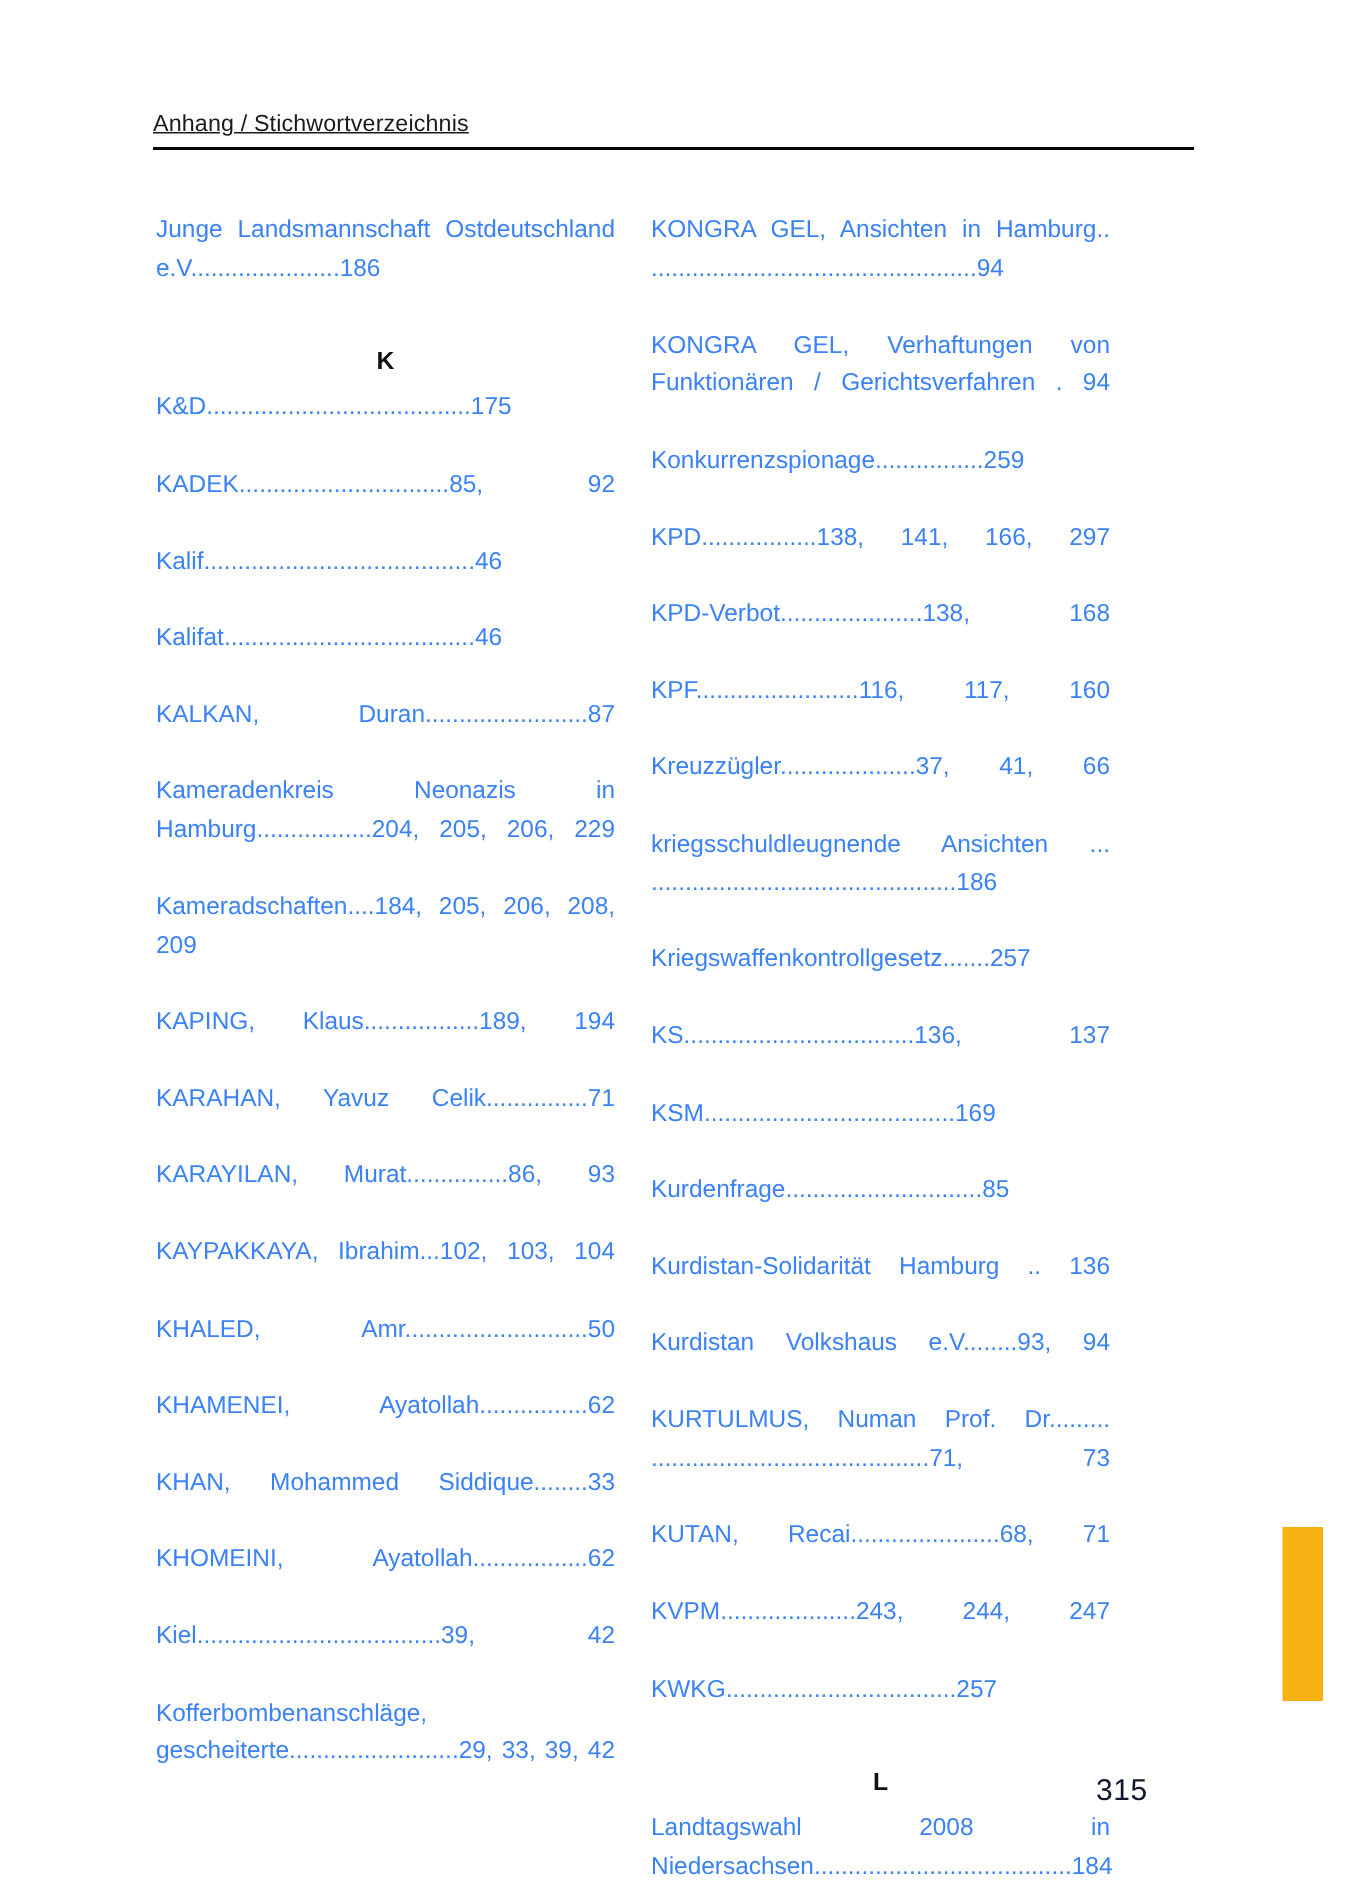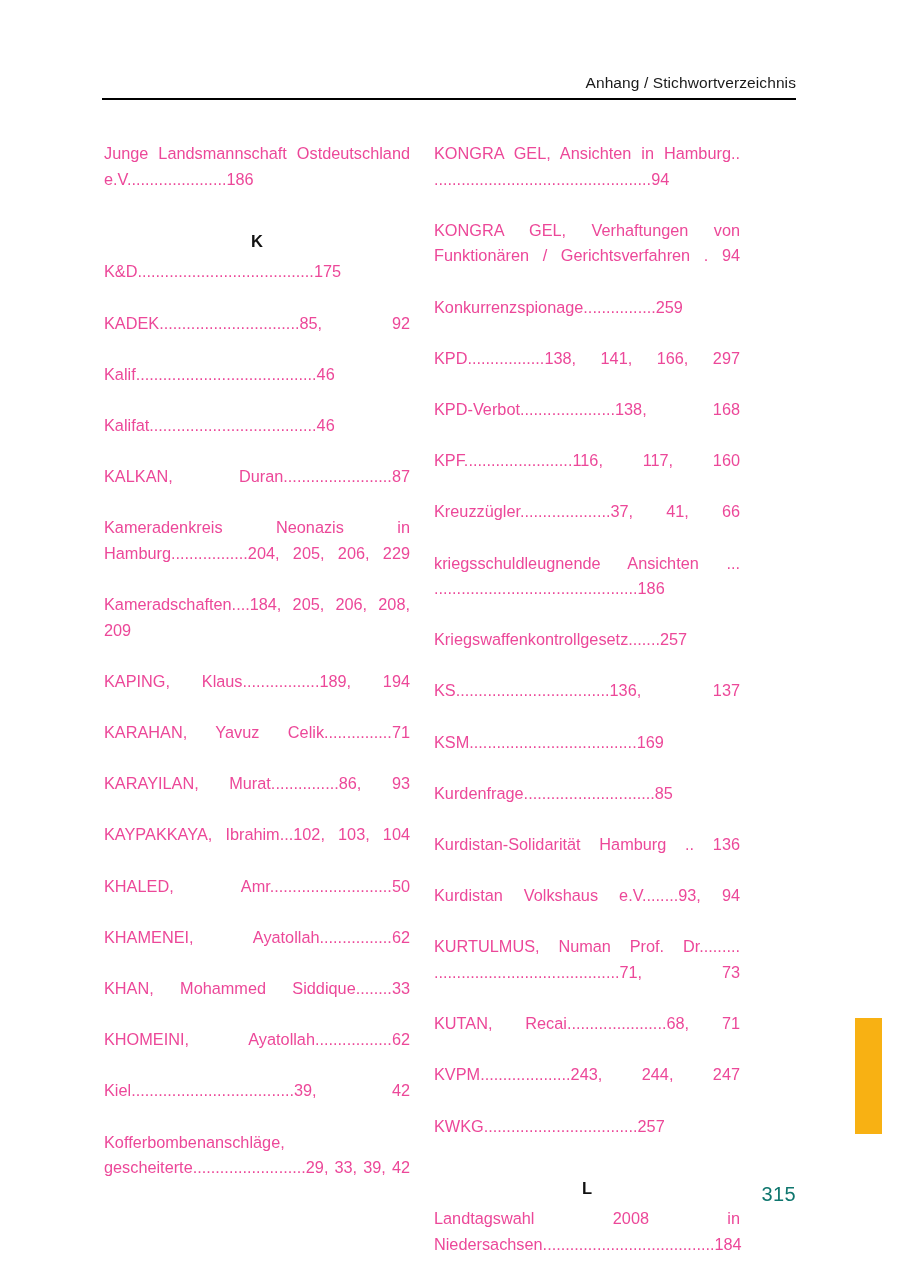--- a/index.html
+++ b/index.html
@@ -18,24 +18,25 @@
     background: #ffffff;
     overflow: hidden;
   }
 
   
   .header {
     position: absolute;
     left: 102px;
     top: 74px;
     width: 694px;
-    text-align: right;
+    text-align: left;
     font-size: 15.5px;
     letter-spacing: 0.1px;
     color: #1a1a1a;
+    text-decoration: underline;
   }
   .header-rule {
     position: absolute;
     left: 102px;
     top: 98px;
     width: 694px;
     height: 1.6px;
     background: #000000;
   }
 
@@ -55,21 +56,21 @@
   }
 
   .entry {
     font-size: 16.3px;
     line-height: 25.6px;
     text-align: justify;
     text-justify: inter-word;
     margin: 0;
     word-spacing: 0;
     hyphens: manual;
-    color: #ec4899;
+    color: #3b82f6;
   }
   
   .entry::after {
     content: "";
     display: inline-block;
     width: 100%;
   }
 
   .letter {
     font-size: 16.5px;
@@ -91,23 +92,23 @@
     height: 116px;
     background: #f8b113;
   }
 
   
   .folio {
     position: absolute;
     left: 700px;
     top: 1183px;
     width: 96px;
-    text-align: right;
+    text-align: center;
     font-size: 20px;
-    color: #0f766e;
+    color: #0f172a;
     letter-spacing: 0.4px;
   }
 </style>
 </head>
 <body>
 
 <div class="page">
 
   <div class="header">Anhang / Stichwortverzeichnis</div>
 

